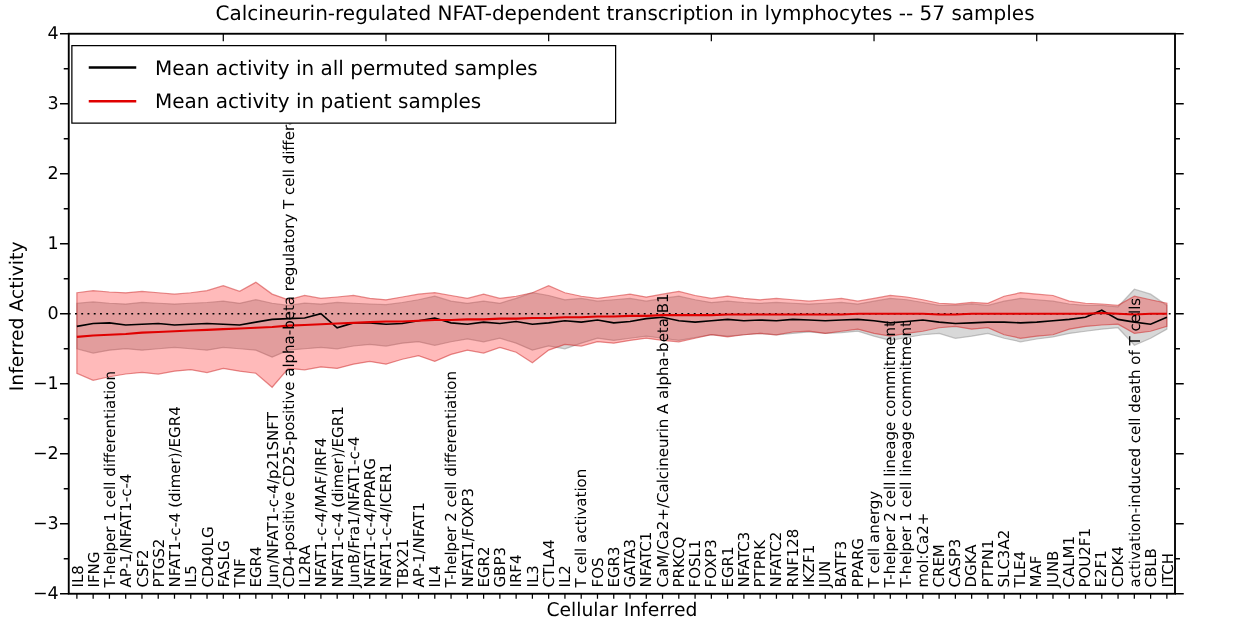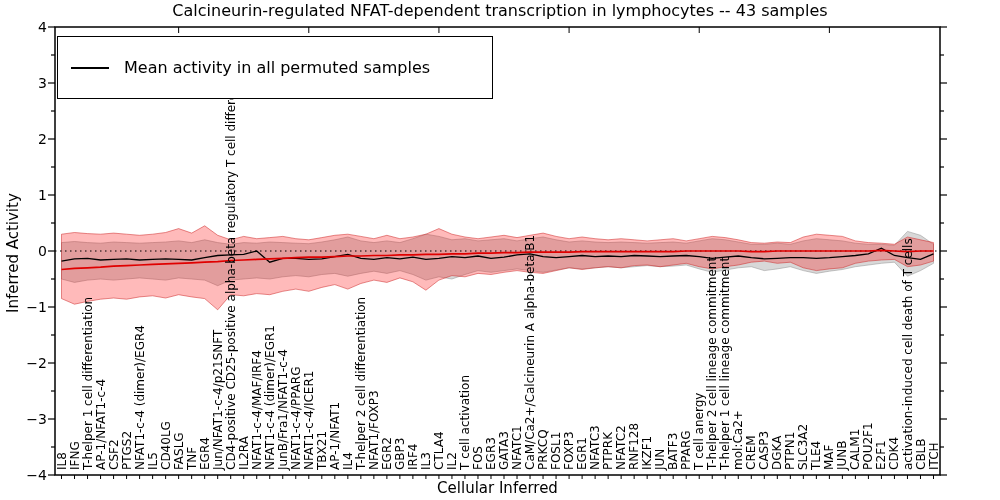--- a/index.html
+++ b/index.html
@@ -17,21 +17,21 @@
   .legend{position:absolute;left:57px;top:36px;width:434px;height:61px;background:#fff;
           border:1.6px solid #000;z-index:3;display:flex;flex-direction:column;
           justify-content:space-evenly;}
   .legend-row{display:flex;align-items:center;gap:15px;padding-left:13px;font-size:16px;}
   .legend-line{display:inline-block;width:38px;height:0;border-top:2px solid #000;}
 </style>
 </head>
 <body>
 
 <div class="figure">
-  <div class="title">Calcineurin-regulated NFAT-dependent transcription in lymphocytes -- 43 samples</div>
+  <div class="title">Calcineurin-regulated NFAT-dependent transcription in lymphocytes -- 57 samples</div>
   <div class="ylabel">Inferred Activity</div>
   <div class="xlabel">Cellular Inferred</div>
 
   <svg id="chart-svg" width="1000" height="500">
       <path d="M61.5,242.6L74.5,241.5L87.5,242.6L100.6,243.2L113.6,242.0L126.6,242.6L139.6,243.2L152.6,242.6L165.6,242.0L178.6,240.9L191.7,242.6L204.7,239.8L217.7,242.6L230.7,244.3L243.7,242.6L256.7,243.2L269.7,242.0L282.8,242.6L295.8,243.2L308.8,243.7L321.8,242.0L334.8,239.8L347.8,237.0L360.8,240.9L373.9,242.6L386.9,240.9L399.9,242.6L412.9,238.7L425.9,234.2L438.9,236.4L451.9,239.8L465.0,238.7L478.0,240.9L491.0,239.8L504.0,238.7L517.0,240.9L530.0,238.7L543.1,237.0L556.1,239.8L569.1,242.0L582.1,240.9L595.1,242.0L608.1,242.6L621.1,242.0L634.2,242.6L647.2,243.2L660.2,242.6L673.2,242.0L686.2,243.2L699.2,240.9L712.2,238.7L725.3,239.8L738.3,242.0L751.3,244.3L764.3,244.3L777.3,243.2L790.3,244.3L803.3,240.9L816.4,238.7L829.4,239.8L842.4,240.9L855.4,243.2L868.4,244.3L881.4,244.3L894.4,245.4L907.5,231.4L920.5,235.3L933.5,244.3L933.5,263.3L920.5,270.6L907.5,276.2L894.4,262.2L881.4,263.3L868.4,265.0L855.4,266.7L842.4,269.5L829.4,271.2L816.4,273.4L803.3,270.6L790.3,266.7L777.3,268.9L764.3,270.6L751.3,266.7L738.3,267.8L725.3,270.0L712.2,272.3L699.2,268.9L686.2,265.0L673.2,266.1L660.2,266.7L647.2,265.6L634.2,266.7L621.1,267.8L608.1,266.7L595.1,267.8L582.1,268.9L569.1,267.8L556.1,270.0L543.1,272.3L530.0,270.6L517.0,268.9L504.0,270.6L491.0,272.3L478.0,270.6L465.0,274.5L451.9,279.0L438.9,276.8L425.9,280.1L412.9,274.5L399.9,270.6L386.9,273.4L373.9,271.2L360.8,273.4L347.8,276.2L334.8,273.4L321.8,274.5L308.8,276.8L295.8,275.6L282.8,276.8L269.7,279.0L256.7,277.9L243.7,279.0L230.7,280.1L217.7,285.7L204.7,280.1L191.7,279.0L178.6,277.9L165.6,280.1L152.6,279.0L139.6,277.9L126.6,279.0L113.6,280.1L100.6,279.0L87.5,280.1L74.5,282.4L61.5,279.0Z" fill="#a8a8a8" fill-opacity="0.45" stroke="#8f8f8f" stroke-opacity="0.5" stroke-width="1"></path>
       <path d="M61.5,234.2L74.5,232.5L87.5,233.6L100.6,234.2L113.6,233.1L126.6,234.2L139.6,235.3L152.6,234.2L165.6,232.5L178.6,228.6L191.7,233.1L204.7,225.8L217.7,235.3L230.7,239.8L243.7,236.4L256.7,238.7L269.7,237.6L282.8,236.4L295.8,238.7L308.8,239.8L321.8,237.6L334.8,235.3L347.8,234.2L360.8,236.4L373.9,238.7L386.9,235.3L399.9,238.7L412.9,237.0L425.9,234.2L438.9,228.6L451.9,234.2L465.0,237.0L478.0,238.7L491.0,237.0L504.0,235.3L517.0,237.6L530.0,235.3L543.1,233.1L556.1,236.4L569.1,238.7L582.1,237.0L595.1,238.7L608.1,239.8L621.1,238.7L634.2,239.8L647.2,240.9L660.2,239.8L673.2,238.7L686.2,240.9L699.2,238.7L712.2,236.4L725.3,237.6L738.3,239.8L751.3,242.6L764.3,243.2L777.3,242.0L790.3,242.6L803.3,237.0L816.4,234.2L829.4,235.3L842.4,236.4L855.4,240.9L868.4,242.6L881.4,243.2L894.4,244.3L907.5,237.0L920.5,239.8L933.5,242.6L933.5,261.1L920.5,265.0L907.5,266.7L894.4,259.4L881.4,260.0L868.4,261.1L855.4,263.3L842.4,267.8L829.4,268.9L816.4,270.6L803.3,267.8L790.3,262.2L777.3,263.3L764.3,261.1L751.3,262.2L738.3,265.0L725.3,266.7L712.2,268.9L699.2,266.7L686.2,263.3L673.2,265.0L660.2,266.7L647.2,265.0L634.2,265.6L621.1,267.8L608.1,266.7L595.1,267.8L582.1,269.5L569.1,267.8L556.1,270.6L543.1,273.4L530.0,272.3L517.0,270.6L504.0,272.3L491.0,274.5L478.0,273.4L465.0,276.8L451.9,275.6L438.9,280.1L425.9,290.2L412.9,281.8L399.9,277.9L386.9,282.4L373.9,280.1L360.8,283.5L347.8,289.1L334.8,284.6L321.8,287.4L308.8,291.3L295.8,289.1L282.8,291.3L269.7,294.7L256.7,293.6L243.7,295.8L230.7,294.7L217.7,309.8L204.7,298.6L191.7,296.9L178.6,294.7L165.6,298.0L152.6,295.8L139.6,296.9L126.6,299.2L113.6,298.0L100.6,299.2L87.5,301.4L74.5,304.2L61.5,298.6Z" fill="#ff0000" fill-opacity="0.27" stroke="#cc2222" stroke-opacity="0.5" stroke-width="1"></path>
       <line x1="55" x2="940" y1="251" y2="251" stroke="#000000" stroke-width="1.2" stroke-dasharray="1.5 3.5"></line>
       <polyline points="61.5,261.1 74.5,258.8 87.5,258.3 100.6,260.0 113.6,259.4 126.6,258.8 139.6,260.0 152.6,259.4 165.6,258.8 178.6,259.4 191.7,260.0 204.7,257.7 217.7,255.5 230.7,254.9 243.7,254.4 256.7,251.0 269.7,262.2 282.8,258.3 295.8,258.3 308.8,259.4 321.8,258.8 334.8,256.6 347.8,254.4 360.8,258.3 373.9,259.4 386.9,257.7 399.9,258.8 412.9,257.2 425.9,259.4 438.9,258.3 451.9,256.6 465.0,257.7 478.0,256.0 491.0,258.3 504.0,257.2 517.0,254.9 530.0,253.8 543.1,256.6 556.1,257.7 569.1,256.6 582.1,255.5 595.1,256.6 608.1,256.0 621.1,256.6 634.2,255.5 647.2,256.0 660.2,256.6 673.2,256.0 686.2,255.5 699.2,256.6 712.2,258.3 725.3,257.2 738.3,256.0 751.3,257.7 764.3,258.8 777.3,258.3 790.3,257.7 803.3,257.7 816.4,258.3 829.4,257.7 842.4,256.6 855.4,255.5 868.4,253.8 881.4,248.2 894.4,255.5 907.5,257.7 920.5,259.4 933.5,253.8" fill="none" stroke="#000000" stroke-width="1.3"></polyline>
       <polyline points="61.5,269.5 74.5,268.4 87.5,267.8 100.6,267.2 113.6,266.1 126.6,265.6 139.6,265.0 152.6,264.4 165.6,263.9 178.6,263.3 191.7,262.8 204.7,262.2 217.7,261.6 230.7,260.5 243.7,260.0 256.7,259.4 269.7,258.8 282.8,258.3 295.8,257.7 308.8,257.2 321.8,257.2 334.8,256.6 347.8,256.0 360.8,256.0 373.9,255.5 386.9,255.5 399.9,254.9 412.9,254.9 425.9,254.4 438.9,254.4 451.9,253.8 465.0,253.8 478.0,253.2 491.0,253.2 504.0,252.7 517.0,252.7 530.0,252.1 543.1,252.1 556.1,252.1 569.1,252.1 582.1,251.6 595.1,251.6 608.1,251.6 621.1,251.6 634.2,251.6 647.2,251.6 660.2,251.6 673.2,251.6 686.2,251.0 699.2,251.0 712.2,251.0 725.3,251.0 738.3,251.0 751.3,251.6 764.3,251.6 777.3,251.0 790.3,251.0 803.3,251.0 816.4,251.0 829.4,251.0 842.4,251.0 855.4,251.0 868.4,251.0 881.4,250.4 894.4,251.0 907.5,251.6 920.5,251.0 933.5,251.0" fill="none" stroke="#e00000" stroke-width="1.7"></polyline>
       <rect x="55" y="27" width="885" height="448" fill="none" stroke="#000000" stroke-width="1.5"></rect>
@@ -225,14 +225,18 @@
       <div class="xtick" style="left: 901.5px; top: 470px;">activation-induced cell death of T cells</div>
       <div class="xtick" style="left: 914.5px; top: 470px;">CBLB</div>
       <div class="xtick" style="left: 927.5px; top: 470px;">ITCH</div>
     </div>
 
   <div class="legend">
     <div class="legend-row">
       <span class="legend-line" id="legend-line-0" style="border-top-color: rgb(0, 0, 0);"></span>
       <span>Mean activity in all permuted samples</span>
     </div>
+    <div class="legend-row">
+      <span class="legend-line" id="legend-line-1" style="border-top-color: rgb(224, 0, 0);"></span>
+      <span>Mean activity in patient samples</span>
+    </div>
   </div>
 </div>
 
 </body></html>

